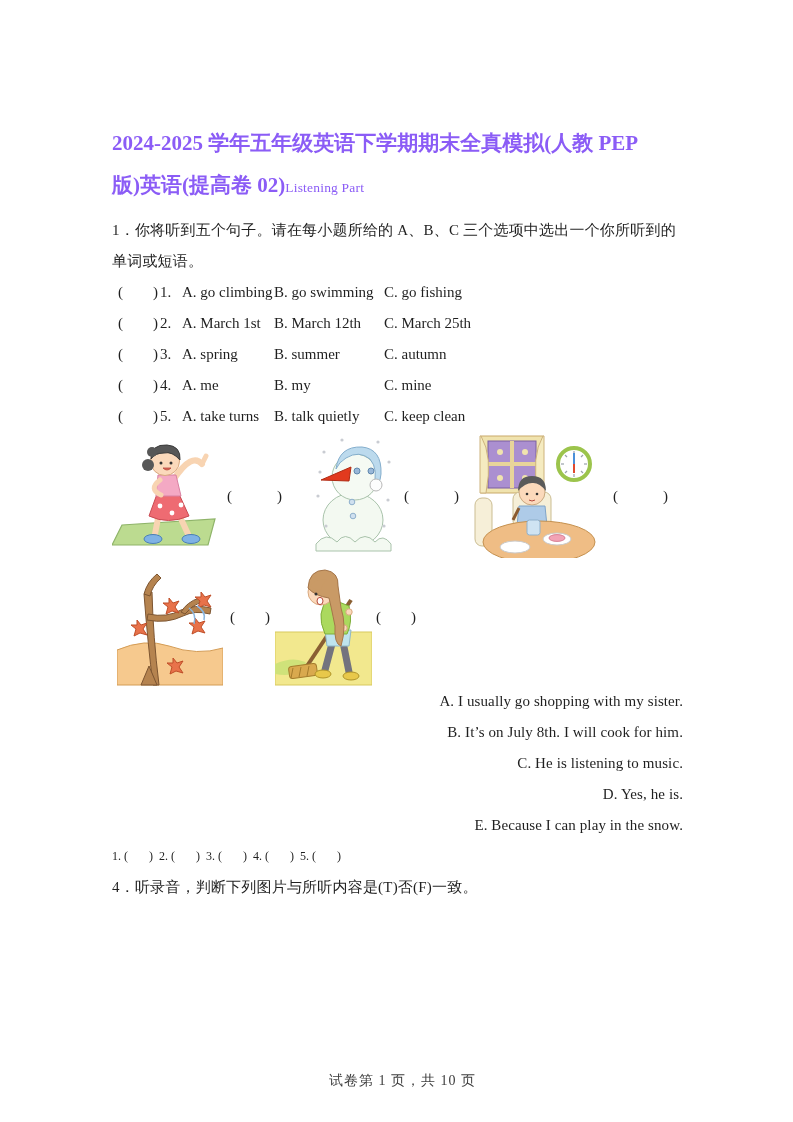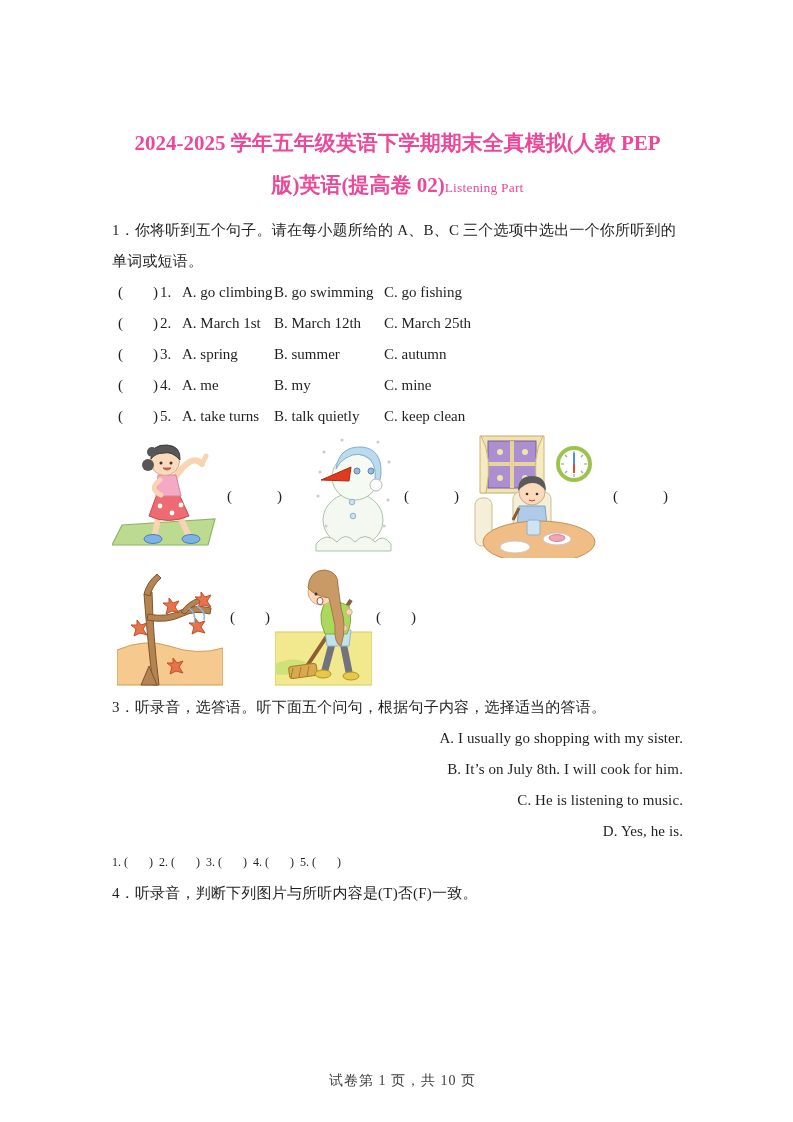--- a/index.html
+++ b/index.html
@@ -9,21 +9,21 @@
     width: 793px;
     height: 1122px;
     margin: 0 auto;
     background: #ffffff;
     font-family: "Liberation Serif", "DejaVu Serif", serif;
     color: #1f1f1f;
     overflow: hidden;
   }
   .content { padding: 122px 110px 0 112px; }
 
-  .title { text-align: center; font-weight: bold; font-size: 21px; line-height: 42px; color: #ec4899; }
+  .title { font-weight: bold; font-size: 21px; line-height: 42px; color: #8b5cf6; }
   .title .subtitle { font-weight: normal; font-size: 13.5px; letter-spacing: 0.2px; }
   .q-heading { font-size: 15px; line-height: 31px; letter-spacing: 0.2px; margin-top: 6px; }
 
   .opt-row { display: flex; font-size: 15px; line-height: 31px; padding-left: 6px; white-space: nowrap; }
   .opt-row .brk { width: 42px; white-space: pre; }
   .opt-row .num { width: 22px; }
   .opt-row .optA { width: 92px; }
   .opt-row .optB { width: 110px; }
 
   .img-row { display: flex; align-items: flex-start; }
@@ -237,25 +237,25 @@
         <circle cx="46" cy="26" r="13" fill="#fbd9bb" stroke="#d9a97f"></circle>
         <path d="M33,22 Q34,4 50,4 Q64,6 63,20 L66,42 Q72,60 66,80 Q59,78 60,60 Q56,40 54,32 Q40,30 33,22 Z" fill="#c99a66" stroke="#a5764a"></path>
         <path d="M35,20 Q42,12 52,14 Q47,18 46,24 Q40,24 35,20 Z" fill="#c99a66"></path>
         <circle cx="41" cy="28" r="1.5" fill="#333"></circle>
         <ellipse cx="45" cy="35" rx="3" ry="3.6" fill="#ffffff" stroke="#b5483c"></ellipse>
       </svg>
 
       <span class="seq-brk" style="margin-left:4px">(        )</span>
     </div>
 
-    <p class="q-heading">3．听录音，选答语。听下面五个问句，根据句子内容，选择适当的答语。</p>
     <p class="q3-option">A. I usually go shopping with my sister.</p>
     <p class="q3-option">B. It’s on July 8th. I will cook for him.</p>
     <p class="q3-option">C. He is listening to music.</p>
     <p class="q3-option">D. Yes, he is.</p>
+    <p class="q3-option">E. Because I can play in the snow.</p>
     <p class="answer-line">1. (       )  2. (       )  3. (       )  4. (       )  5. (       )</p>
 
     <p class="q-heading" style="margin-top:0">4．听录音，判断下列图片与所听内容是(T)否(F)一致。</p>
 
   </div>
 
   <div class="footer">试卷第 1 页，共 10 页</div>
 </div>
 
 </body></html>

